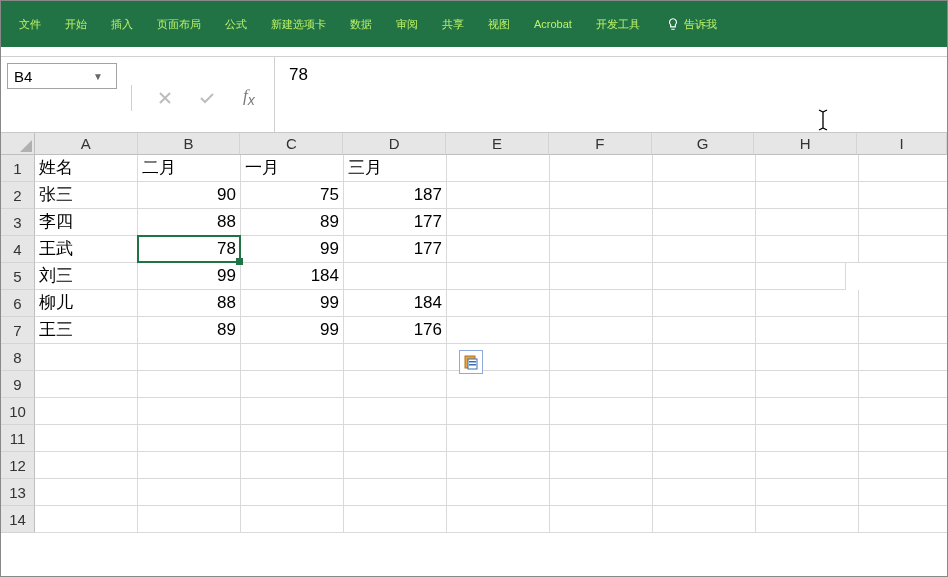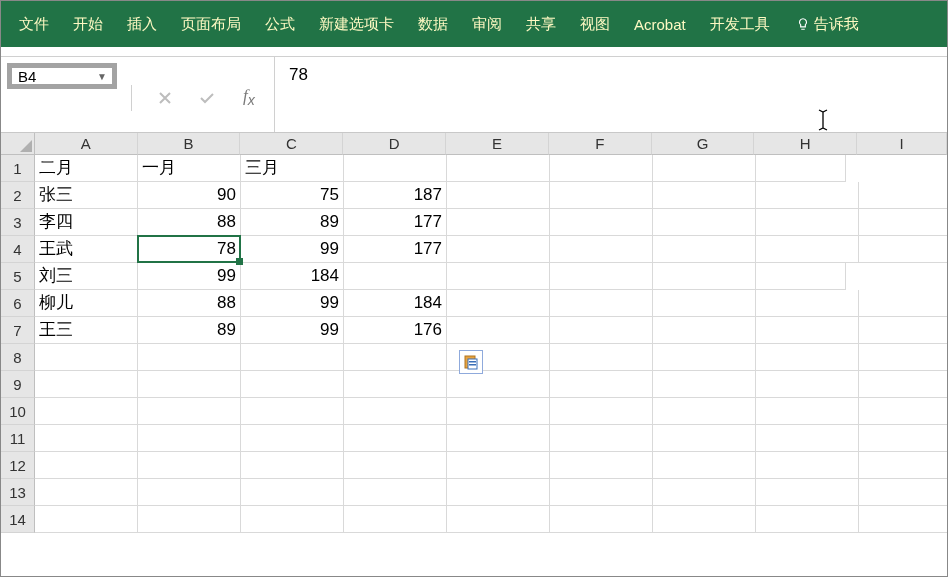--- a/index.html
+++ b/index.html
@@ -6,22 +6,22 @@
     body { width: 948px; height: 577px; overflow: hidden; background: #fff; border: 1px solid #888; }
     .ribbon {
       background: #217346;
       height: 46px;
       display: flex;
       align-items: center;
       padding: 0 6px;
       gap: 0;
     }
     .ribbon-tab {
-      color: #fef9c3;
-      font-size: 15px;
+      color: #bef264;
+      font-size: 11px;
       padding: 6px 12px;
       cursor: pointer;
       white-space: nowrap;
     }
     .ribbon-tell {
       display: flex;
       align-items: center;
       gap: 4px;
       margin-left: 2px;
     }
@@ -41,21 +41,21 @@
       height: 76px;
       border-bottom: 1px solid #c8c8c8;
     }
     .name-box-wrap {
       width: 120px;
       padding: 6px 4px 0 6px;
     }
     .name-box {
       display: flex;
       align-items: center;
-      border: 5px solid #a3a3a3;
+      border: 1px solid #a3a3a3;
       height: 26px;
       background: #fff;
     }
     .name-box input {
       border: none;
       outline: none;
       font-size: 15px;
       padding: 0 6px;
       width: 80px;
       background: transparent;
@@ -264,20 +264,21 @@
       <div class="row-h">9</div>
       <div class="row-h">10</div>
       <div class="row-h">11</div>
       <div class="row-h">12</div>
       <div class="row-h">13</div>
       <div class="row-h">14</div>
     </div>
     <div class="cells">
 
       <div class="row">
+        <div class="cell txt">姓名</div>
         <div class="cell txt">二月</div>
         <div class="cell txt">一月</div>
         <div class="cell txt">三月</div>
         <div class="cell"></div>
         <div class="cell"></div>
         <div class="cell"></div>
         <div class="cell"></div>
         <div class="cell" style="width:90px"></div>
       </div>
 

